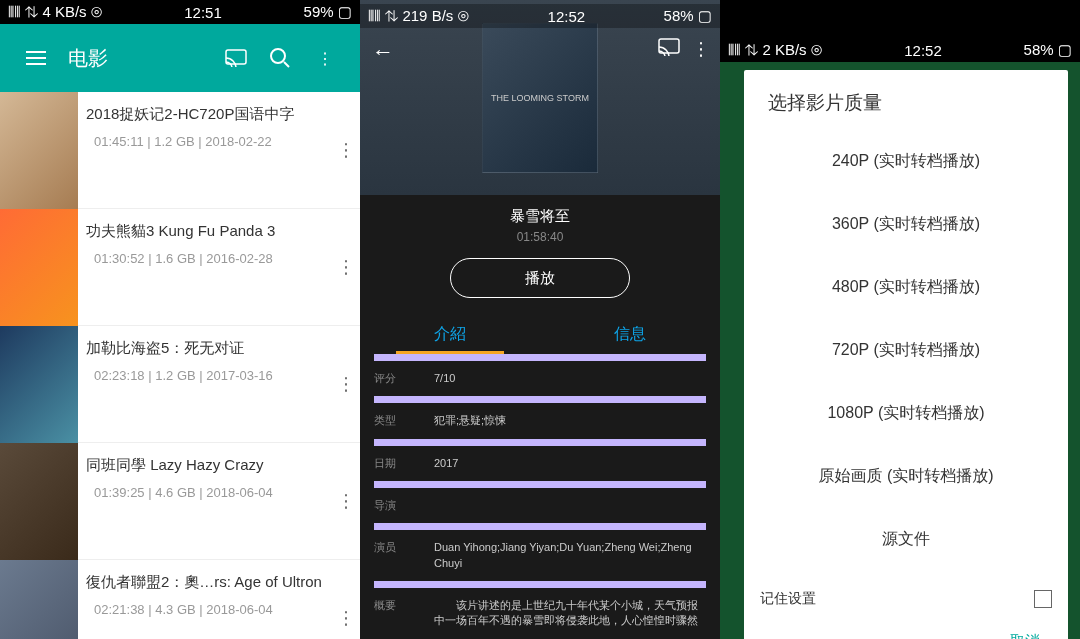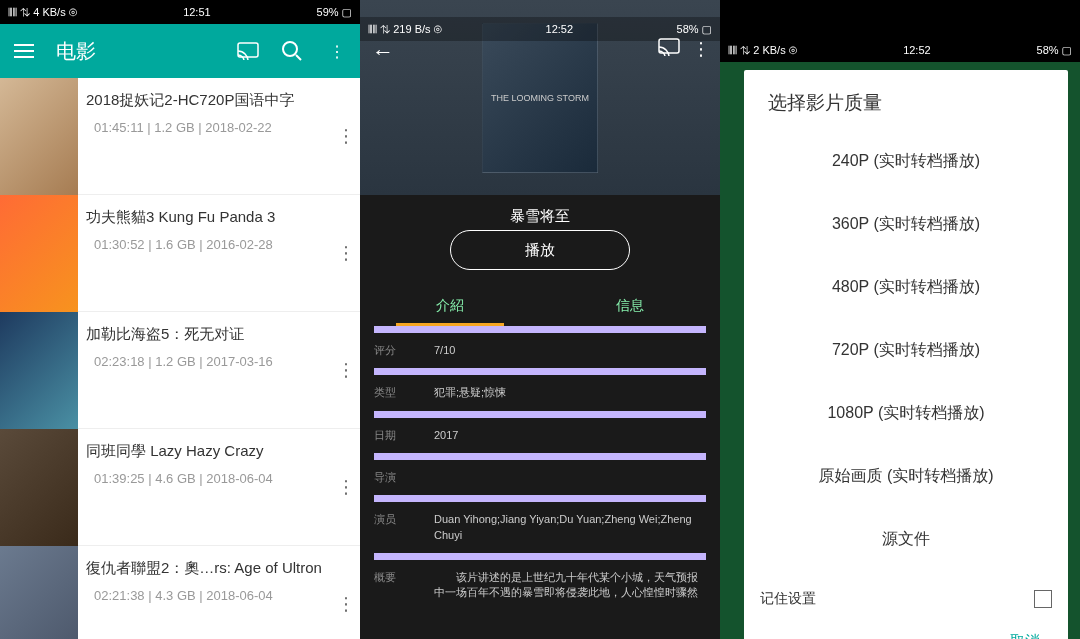--- a/index.html
+++ b/index.html
@@ -13,34 +13,34 @@
     }
     .panel { width: 360px; height: 639px; position: relative; overflow: hidden; }
     
     
     .statusbar {
       height: 24px;
       display: flex;
       align-items: center;
       justify-content: space-between;
       padding: 0 8px;
-      font-size: 11px;
+      font-size: 15px;
       color: #fff;
       background: #000;
     }
     .statusbar.light { background: rgba(0,0,0,0.3); }
     
     
     .panel1 { background: #fff; }
     .header1 {
-      height: 54px;
+      height: 68px;
       background: #00a99d;
       display: flex;
       align-items: center;
-      padding: 0 12px;
+      padding: 0 24px;
       gap: 20px;
       color: #fff;
     }
     .header1 .title { font-size: 20px; flex: 1; }
     .header1 .icon { width: 24px; height: 24px; display: flex; align-items: center; justify-content: center; }
     .menu-icon { display: flex; flex-direction: column; gap: 4px; }
     .menu-line { width: 20px; height: 2px; background: #fff; }
     .list { background: #fff; }
     .movie-item {
       display: flex;
@@ -127,22 +127,22 @@
       align-items: center;
       justify-content: center;
       font-size: 15px;
     }
     .tabs { display: flex; height: 40px; }
     .tab {
       flex: 1;
       display: flex;
       align-items: center;
       justify-content: center;
-      font-size: 14px;
-      color: #86efac;
+      font-size: 16px;
+      color: #0ea5e9;
       position: relative;
     }
     .tab.active::after {
       content: '';
       position: absolute;
       bottom: 0;
       left: 20%;
       right: 20%;
       height: 3px;
       background: #f5a623;
@@ -286,41 +286,42 @@
         <div class="movie-title">復仇者聯盟2：奧…rs: Age of Ultron</div>
         <div class="movie-meta">02:21:38 | 4.3 GB | 2018-06-04</div>
       </div>
       <div class="more-btn dots">⋮</div>
     </div>
   </div>
 </div>
 
 <div class="panel panel2">
   <div class="hero">
-    <div class="statusbar light" style="position:absolute;top:17px;left:0;right:0;">
+    <div class="statusbar light" style="position:absolute;top:4px;left:0;right:0;">
       <span>⫴⫴ ⇅ 219 B/s ⊚</span>
       <span>12:52</span>
       <span>58% ▢</span>
     </div>
     <div class="hero-overlay" style="top:24px;">
       <div style="font-size:22px;">←</div>
       <div class="spacer"></div>
       <div>
         <svg width="22" height="18" viewBox="0 0 22 18" fill="none" stroke="#fff" stroke-width="1.5">
             <rect x="1" y="1" width="20" height="14" rx="2"></rect>
             <path d="M1 13a6 6 0 0 1 6 6M1 9a10 10 0 0 1 10 10"></path>
           </svg>
       </div>
       <div class="dots" style="font-size:18px;">⋮</div>
     </div>
     <div class="hero-poster">
       <span>THE LOOMING STORM</span>
     </div>
   </div>
   <div class="detail-title">暴雪将至</div>
+  <div class="detail-duration">01:58:40</div>
   <div class="play-btn">播放</div>
   <div class="tabs">
     <div class="tab active">介紹</div>
     <div class="tab">信息</div>
   </div>
   <div class="info-table">
     <div class="info-row">
         <div class="info-label">评分</div>
         <div class="info-value">7/10</div>
       </div>

